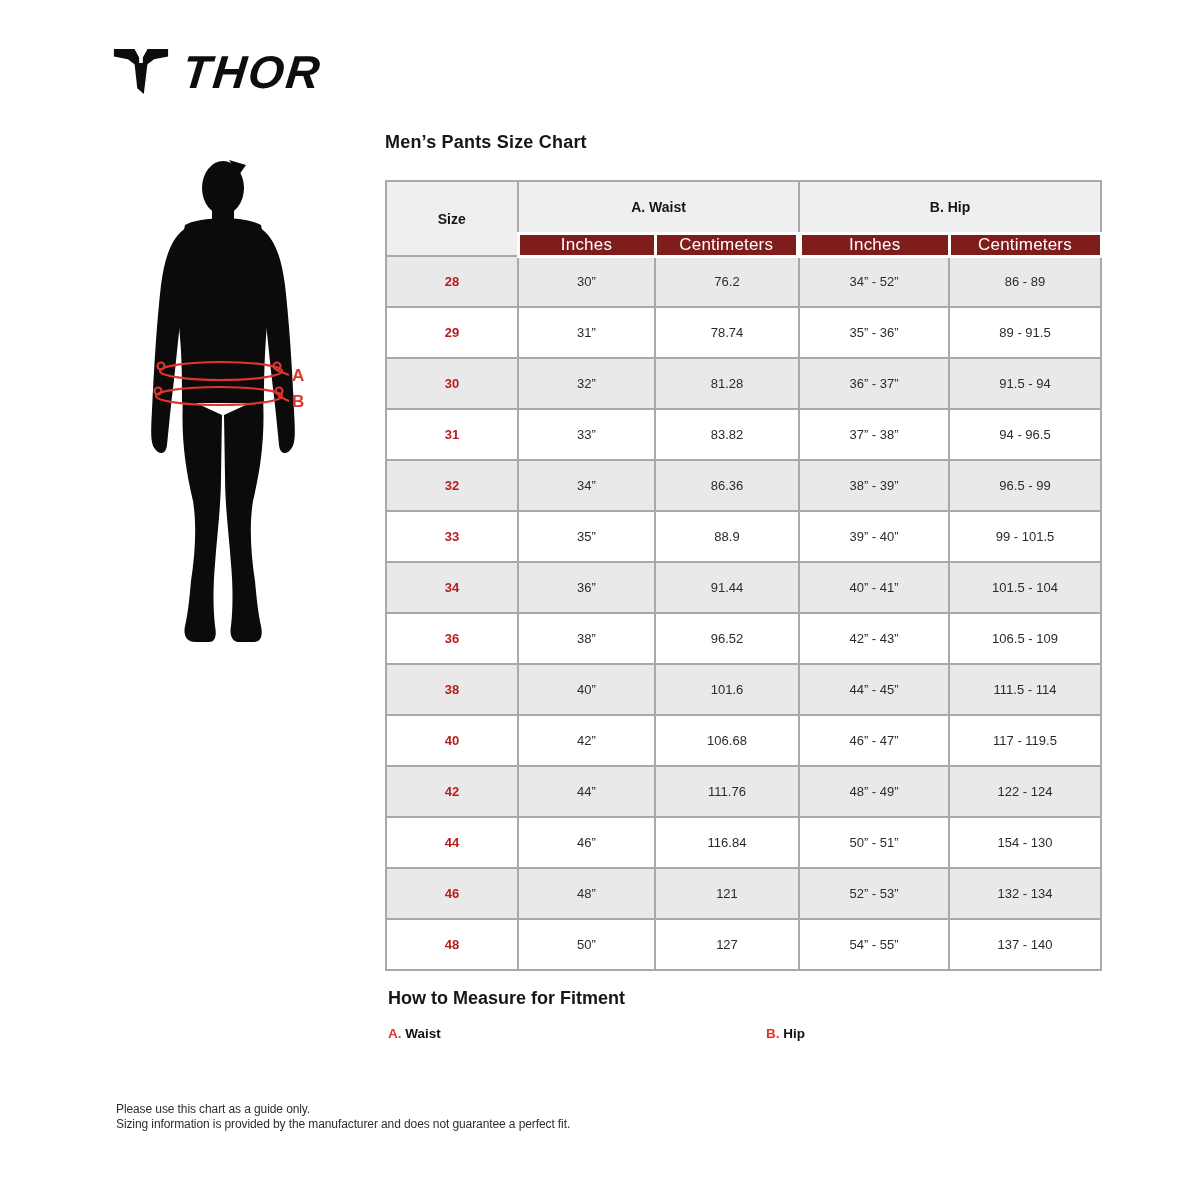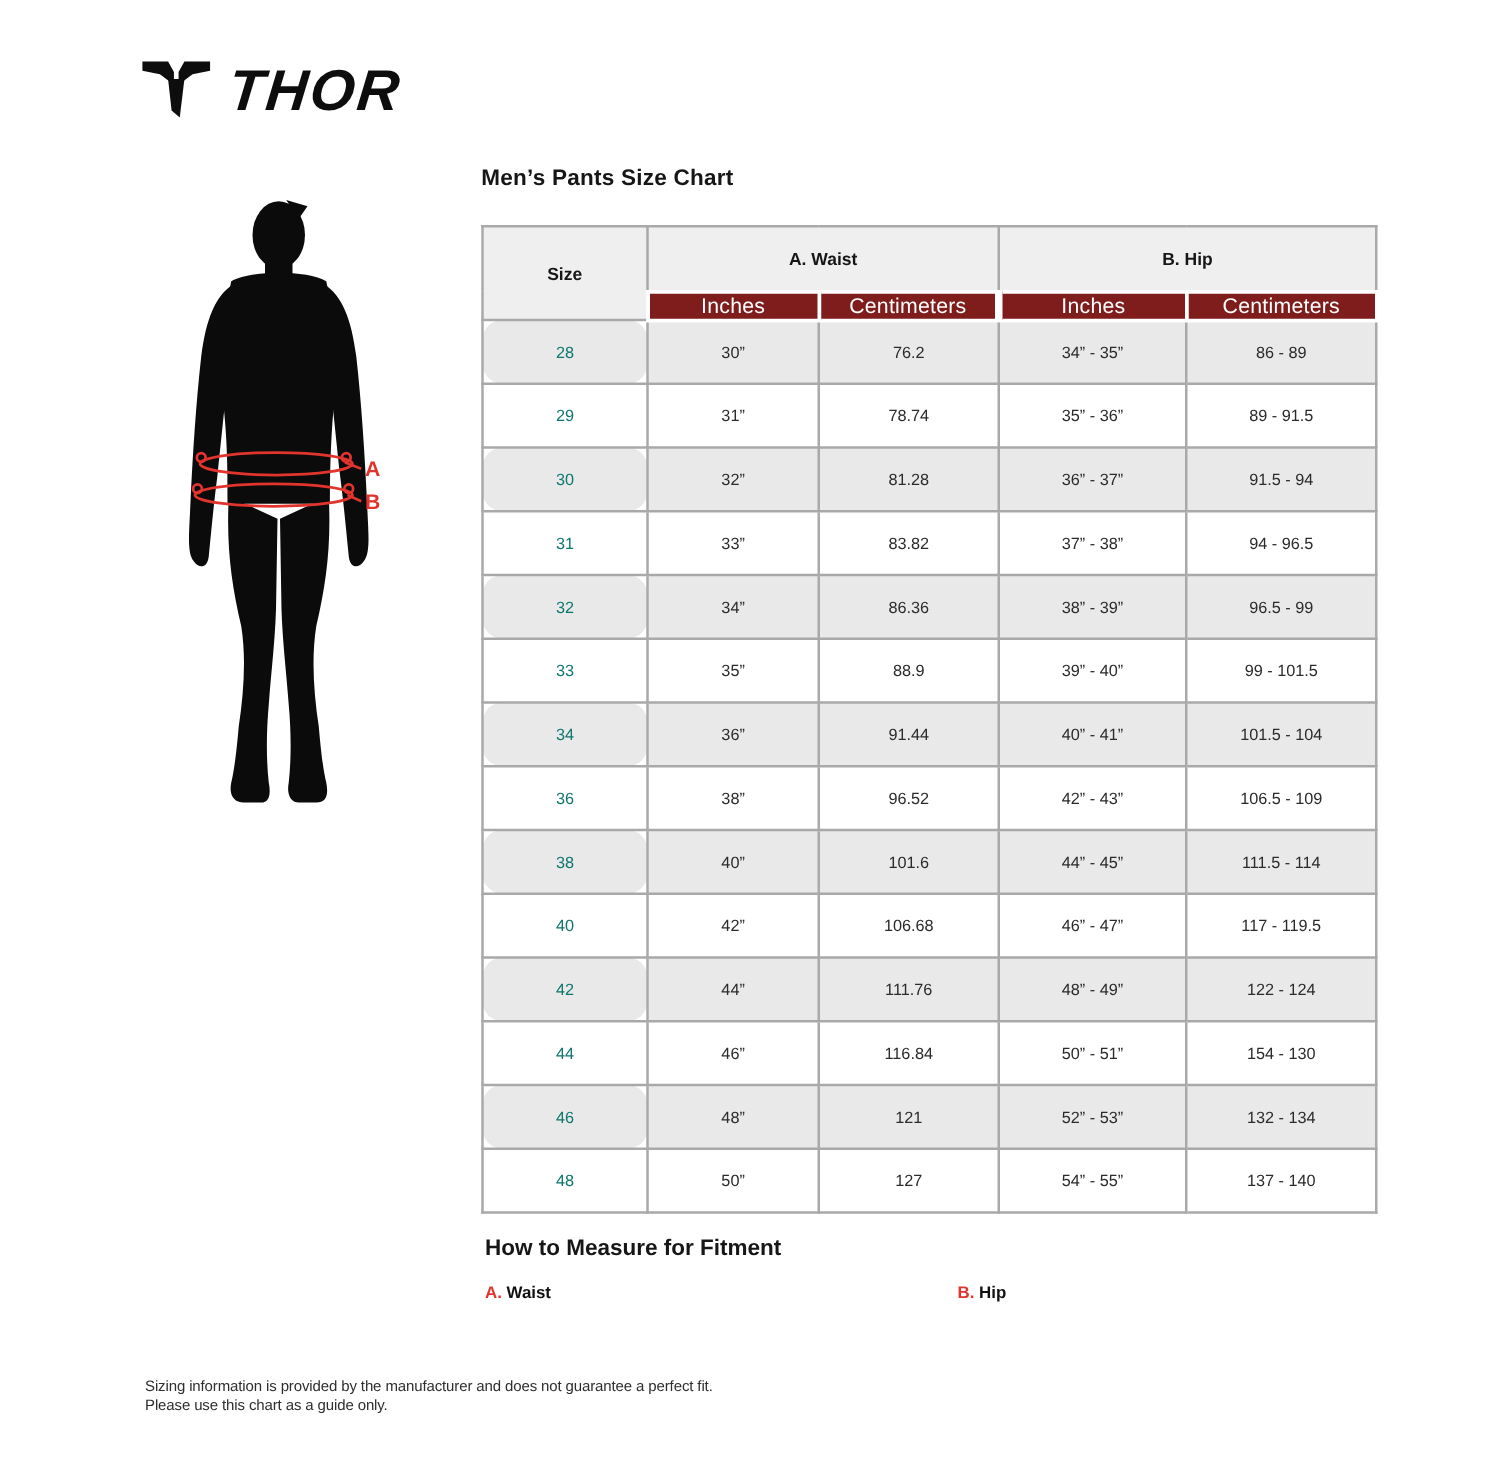--- a/index.html
+++ b/index.html
@@ -43,21 +43,21 @@
   th,td{border:2px solid var(--border);text-align:center;vertical-align:middle;}
   .group-row th{height:52px;background:var(--header-bg);font-size:14px;font-weight:bold;color:#161616;}
   th.size-head{background:var(--header-bg);font-size:14px;font-weight:bold;}
   .sub-row th{
     height:21px;background:#7f1d1d;color:#ffffff;
     font-size:17px;font-weight:normal;border:3px solid #ffffff;letter-spacing:0.2px;
   }
   .sub-row th.group-gap{border-right-width:6px;}
   tbody td{height:51px;font-size:13px;color:#2b2b2b;background:#ffffff;}
   tbody tr.alt td{background:var(--row-alt);}
-  tbody td.size-cell{font-weight:normal;color:#0f766e;border-radius:16px;}
+  tbody td.size-cell{font-weight:bold;color:#b91c1c;}
 
   
   .howto{position:absolute;left:388px;top:988px;width:718px;}
   .howto-title{font-size:18px;font-weight:bold;color:#161616;margin-bottom:17px;}
   .howto-cols{display:flex;}
   .howto-col{width:352px;}
   .howto-col.col-b{margin-left:26px;width:340px;}
   .measure-label{font-size:13.5px;font-weight:bold;margin-bottom:6px;color:#111;}
   .measure-label .letter{color:var(--accent);}
   .measure-text{font-size:12px;line-height:18px;color:#222;letter-spacing:-0.2px;}
@@ -130,21 +130,21 @@
         <th class="group-gap">Centimeters</th>
         <th>Inches</th>
         <th>Centimeters</th>
       </tr>
     </thead>
     <tbody>
         <tr class="alt">
           <td class="size-cell">28</td>
           <td>30”</td>
           <td>76.2</td>
-          <td>34” - 35”</td>
+          <td>34” - 52”</td>
           <td>86 - 89</td>
         </tr>
         <tr>
           <td class="size-cell">29</td>
           <td>31”</td>
           <td>78.74</td>
           <td>35” - 36”</td>
           <td>89 - 91.5</td>
         </tr>
         <tr class="alt">
@@ -247,15 +247,15 @@
     <div class="howto-col col-b">
       <div class="measure-label">
         <span class="letter">B.</span>
         <span>Hip</span>
       </div>
     </div>
   </div>
 </div>
 
 <div class="footnote">
+  <div>Please use this chart as a guide only.</div>
   <div>Sizing information is provided by the manufacturer and does not guarantee a perfect fit.</div>
-  <div>Please use this chart as a guide only.</div>
 </div>
 
 </body></html>

